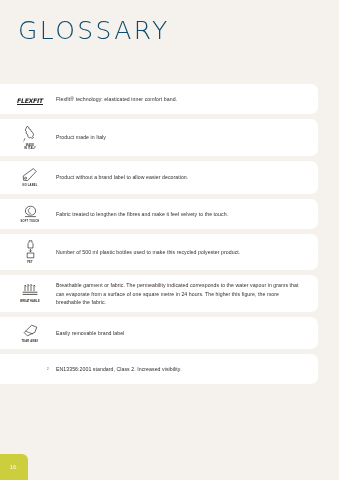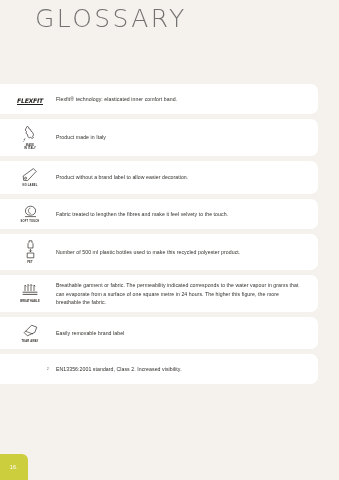--- a/index.html
+++ b/index.html
@@ -8,28 +8,27 @@
     background:#f5f1ec;
     font-family:"Liberation Sans", sans-serif;
     position:relative;
     overflow:hidden;
   }
 
   .page { position:relative; width:339px; height:480px; }
 
   .page-title {
     position:absolute;
-    left:18px; top:6px;
+    left:18px; top:18px;
     font-size:25px;
     letter-spacing:2.4px;
     font-weight:300;
-    color:#737373;
+    color:#0c4a6e;
     font-family:"DejaVu Sans", sans-serif;
     line-height:1;
-    margin-left:17px;
   }
 
   .rows { position:absolute; left:0; top:84px; width:339px; }
 
   .row {
     position:relative;
     background:#ffffff;
     border-radius:0 7px 7px 0;
     margin-bottom:5px;
     display:flex;

